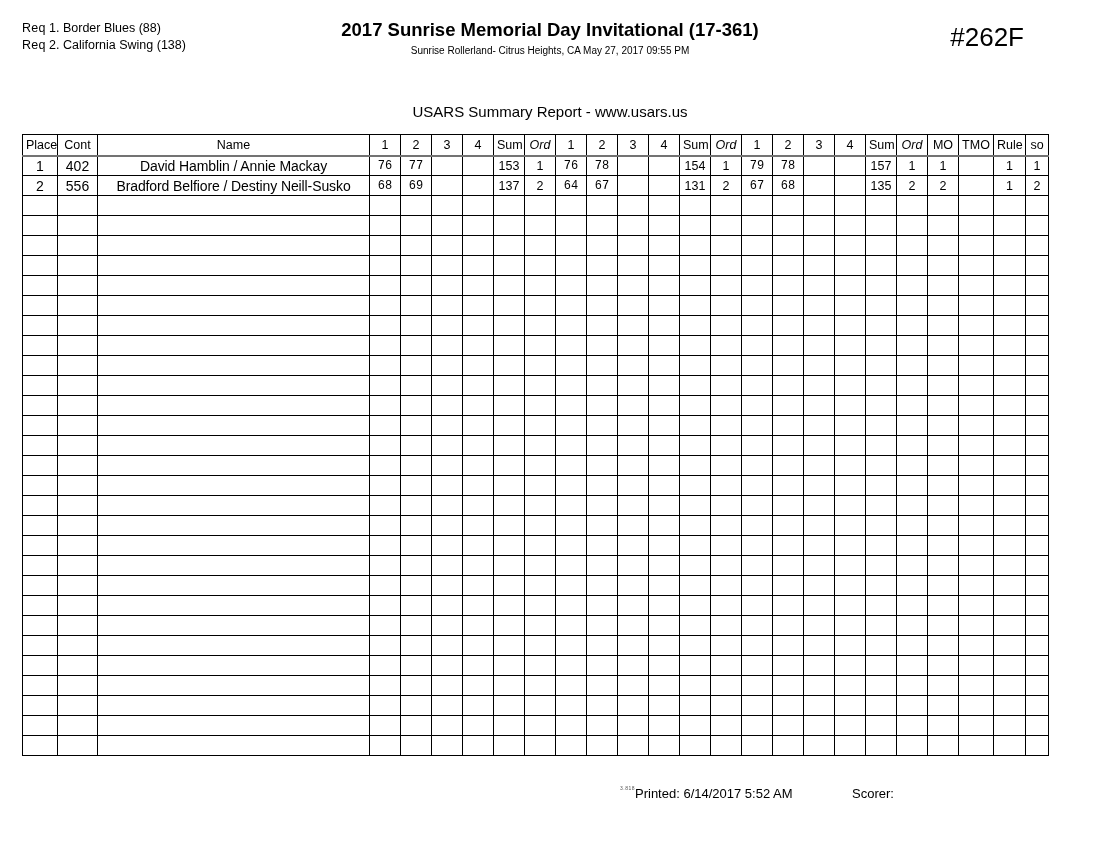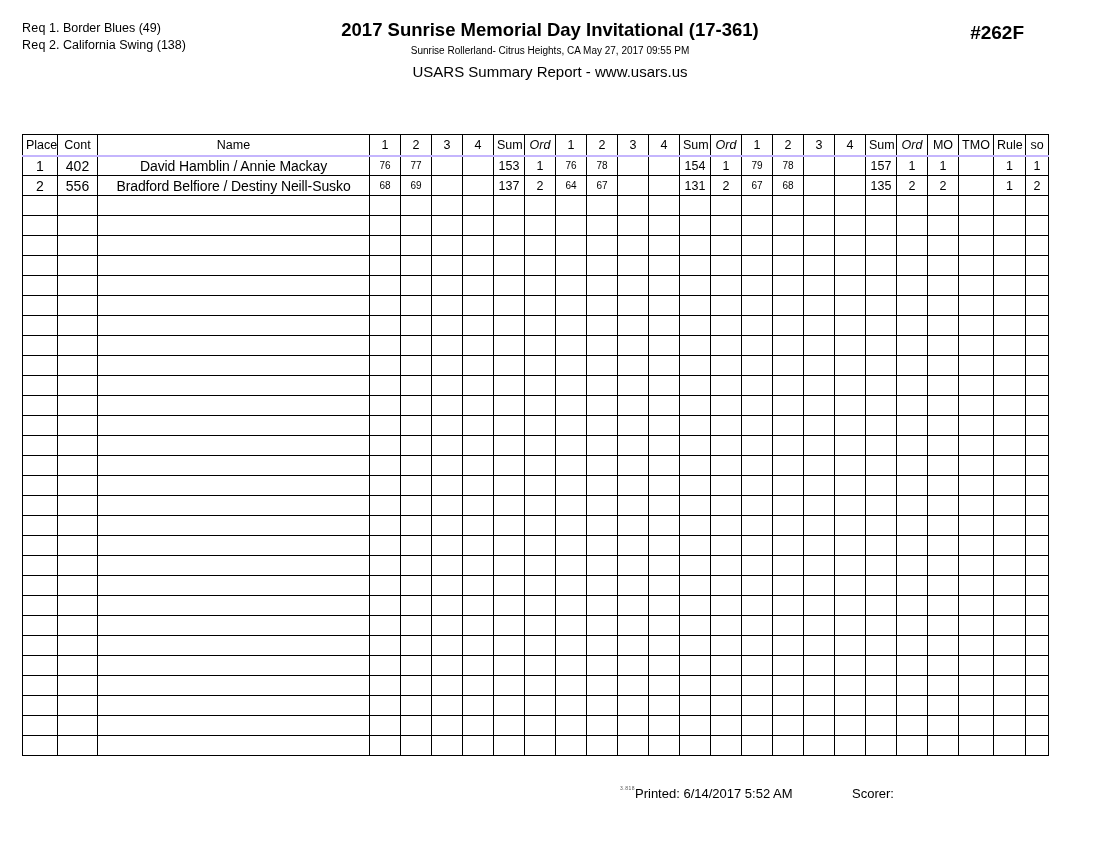--- a/index.html
+++ b/index.html
@@ -53,28 +53,29 @@
   }
   #division-title {
     font-size: 18px;
     font-weight: bold;
     line-height: 26px;
     letter-spacing: 1.1px;
   }
   #report-line {
     font-size: 15px;
     line-height: 22px;
+    margin-top: 40px;
   }
 
   #event-code {
     position: absolute;
     right: 76px;
     top: 22px;
-    font-size: 19px;
-    font-weight: bold;
+    font-size: 26px;
+    font-weight: normal;
   }
 
   
   #sheet {
     position: absolute;
     left: 22px;
     top: 134px;
     width: 1013px;
   }
 
@@ -104,38 +105,38 @@
     padding-left: 6px;
   }
   td.judge-blank {
     border: none;
   }
 
   
   tr.head-row td {
     height: 21px;
     font-size: 12.5px;
-    border-bottom: 2px solid #c4b5fd;
+    border-bottom: 2px solid #737373;
   }
   td.h-left { text-align: left; padding-left: 5px; }
 
   
   td.ord-col {
     border-left: 4px solid #000;
     border-right: 4px solid #000;
     font-weight: bold;
   }
   td.ord-col.hdr { font-weight: normal; font-style: italic; }
 
   
   tr.data-row td { height: 20px; }
   td.place  { font-weight: bold; font-size: 14px; }
   td.cont   { font-weight: bold; font-size: 14px; }
   td.name   { text-align: left; font-weight: bold; font-size: 14px; padding-left: 6px; letter-spacing: -0.1px;}
-  td.score  { text-align: left; padding-left: 5px; font-size: 10px; }
+  td.score  { text-align: left; padding-left: 5px; font-size: 12px; font-family: Liberation Mono, monospace; }
   td.sum    { text-align: left; padding-left: 4px; font-size: 12.5px; }
   td.tail   { text-align: center; font-size: 12.5px; }
 
   tr.empty-row td { height: 20px; }
 
   
   #footer {
     position: absolute;
     left: 22px;
     top: 784px;
@@ -168,21 +169,21 @@
 </style>
 </head>
 <body>
 
 <div id="header-area">
 
   <div id="req-list">
     <span class="req-line">
       <span class="req-label">Req</span>
       <span>1.</span>
-      <span>Border Blues (49)</span>
+      <span>Border Blues (88)</span>
     </span>
     <span class="req-line">
       <span class="req-label">Req</span>
       <span>2.</span>
       <span>California Swing (138)</span>
     </span>
   </div>
 
   <div id="title-block">
     <div id="event-title">2017 Sunrise Memorial Day Invitational (17-361)</div>

